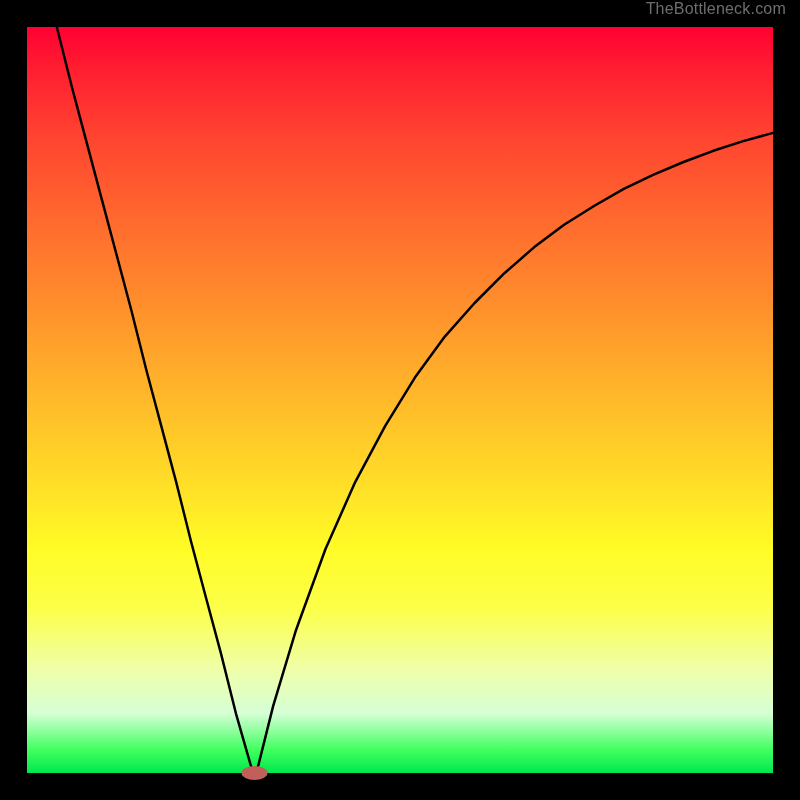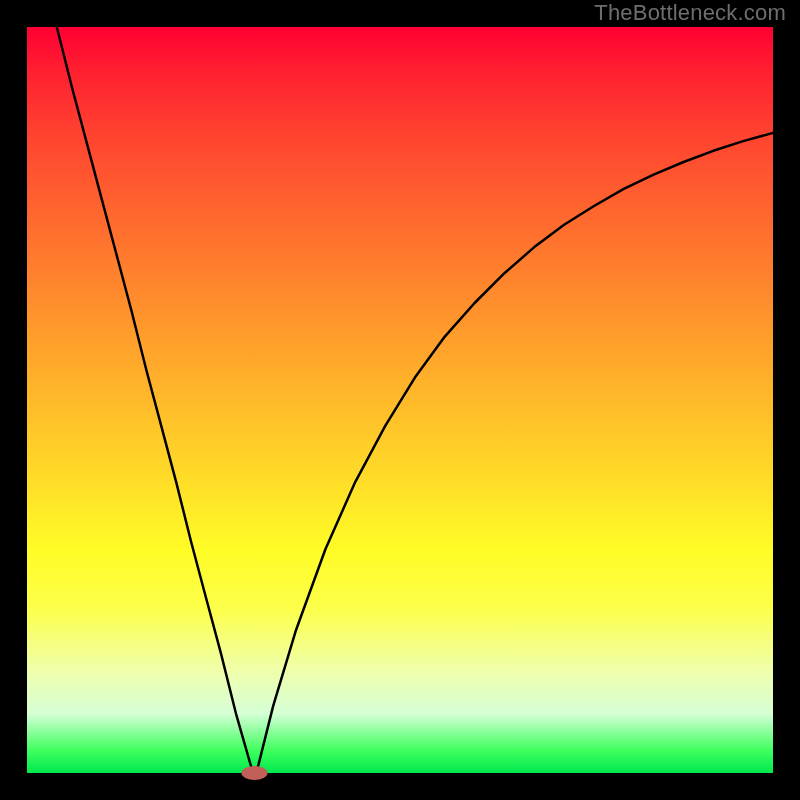--- a/index.html
+++ b/index.html
@@ -42,21 +42,21 @@
     top: 0;
     width: 800px;
     height: 800px;
     pointer-events: none;
   }
   .watermark {
     position: absolute;
     top: 0px;
     right: 14px;
     color: #6e6e6e;
-    font-size: 22px;
+    font-size: 16px;
     font-weight: 500;
     letter-spacing: 0.2px;
     text-align: right;
     pointer-events: none;
     user-select: none;
     margin-left: 20px;
   }
 </style>
 </head>
 <body>

